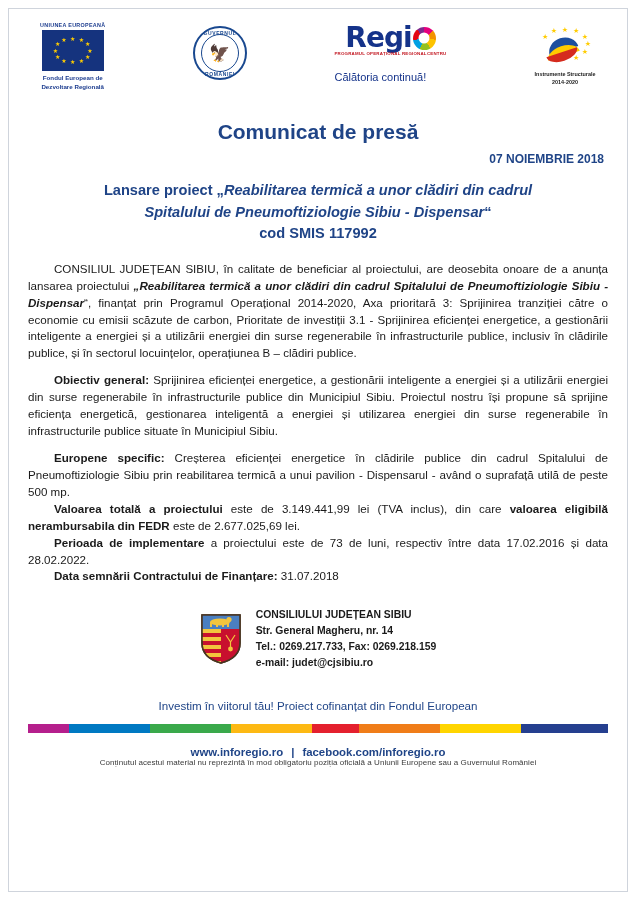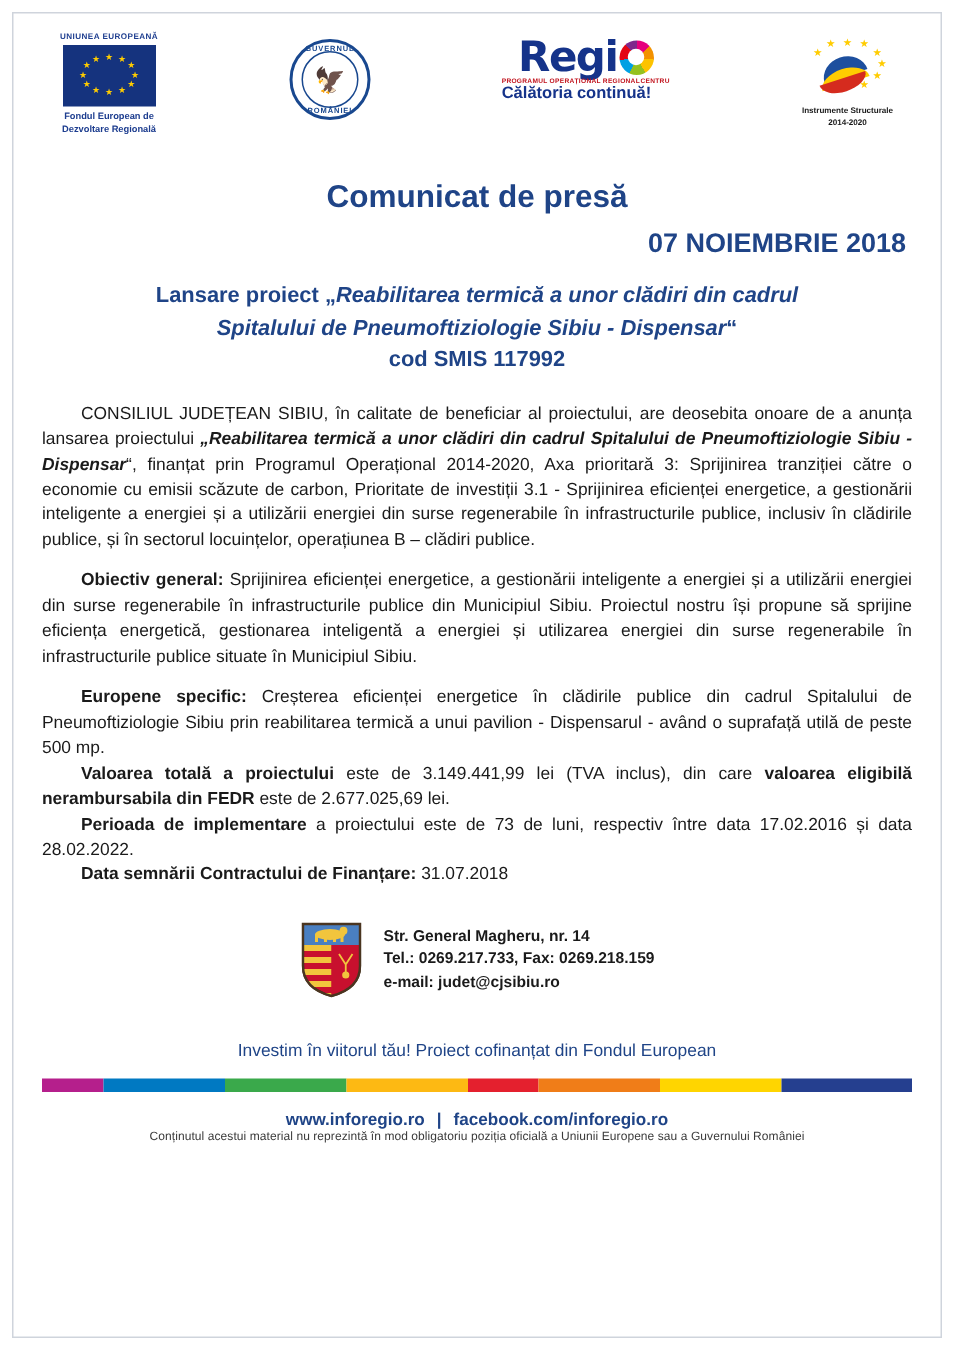--- a/index.html
+++ b/index.html
@@ -163,22 +163,22 @@
     font-weight: 700;
     letter-spacing: .2px;
     margin-top: -1px;
     display: flex;
     justify-content: space-between;
     width: 112px;
   }
   .regio-slogan {
     font-size: 11px;
     color: #15338a;
-    font-weight: 700;
-    margin-top: 0;
+    font-weight: 400;
+    margin-top: 15px;
   }
 
   
   .is-wrap { text-align: center; margin-top: 3px; }
   .is-graphic {
     width: 62px;
     height: 44px;
     position: relative;
     margin: 0 auto;
   }
@@ -225,21 +225,21 @@
   .doc-title {
     text-align: center;
     color: #1f4487;
     font-size: 21px;
     font-weight: bold;
     margin-top: 16px;
   }
   .doc-date {
     text-align: right;
     color: #1f4487;
-    font-size: 18px;
+    font-size: 12px;
     font-weight: bold;
     margin-top: 8px;
     padding-right: 4px;
   }
   .project-title {
     text-align: center;
     color: #1f4487;
     font-size: 14.6px;
     font-weight: bold;
     line-height: 1.48;
@@ -437,20 +437,21 @@
               <rect x="10" y="9" width="2" height="5"></rect>
               <rect x="16" y="9" width="2" height="5"></rect>
               <rect x="22" y="9" width="2" height="5"></rect>
               <rect x="27" y="9" width="2" height="5"></rect>
             </g>
           </g>
           <path d="M2 2 H40 V30 Q40 45 21 50 Q2 45 2 30 Z" fill="none" stroke="#4a3520" stroke-width="1.6"></path>
         </svg>
       </div>
       <div class="contact-lines">
+        <div>CONSILIULUI JUDEȚEAN SIBIU</div>
         <div>Str. General Magheru, nr. 14</div>
         <div>Tel.: 0269.217.733, Fax: 0269.218.159</div>
         <div>e-mail: judet@cjsibiu.ro</div>
       </div>
     </div>
 
     <div class="footer">
       <div class="footer-slogan">
         <div>Investim în viitorul tău! Proiect cofinanțat din Fondul European</div>
       </div>

